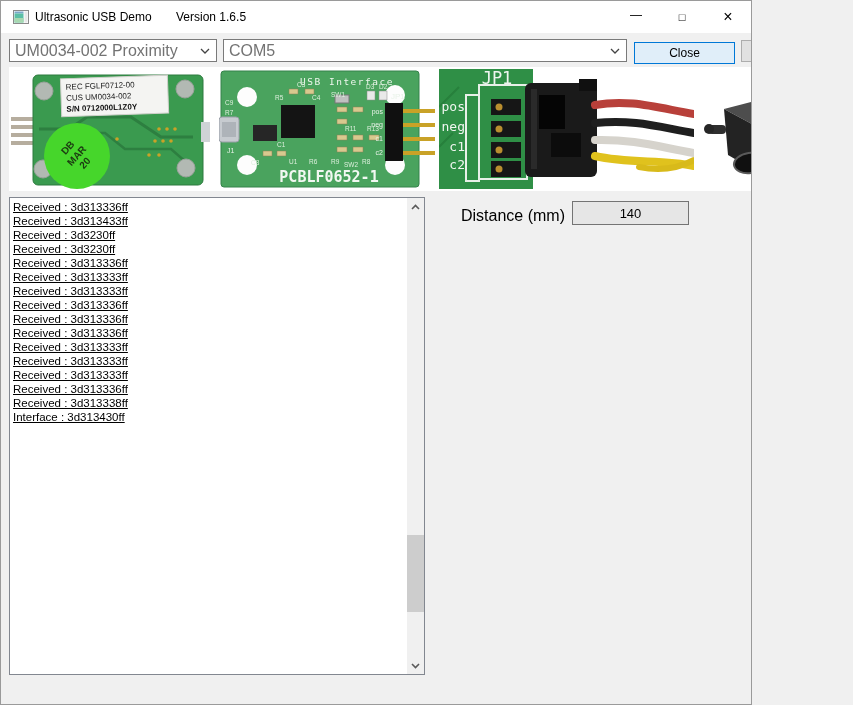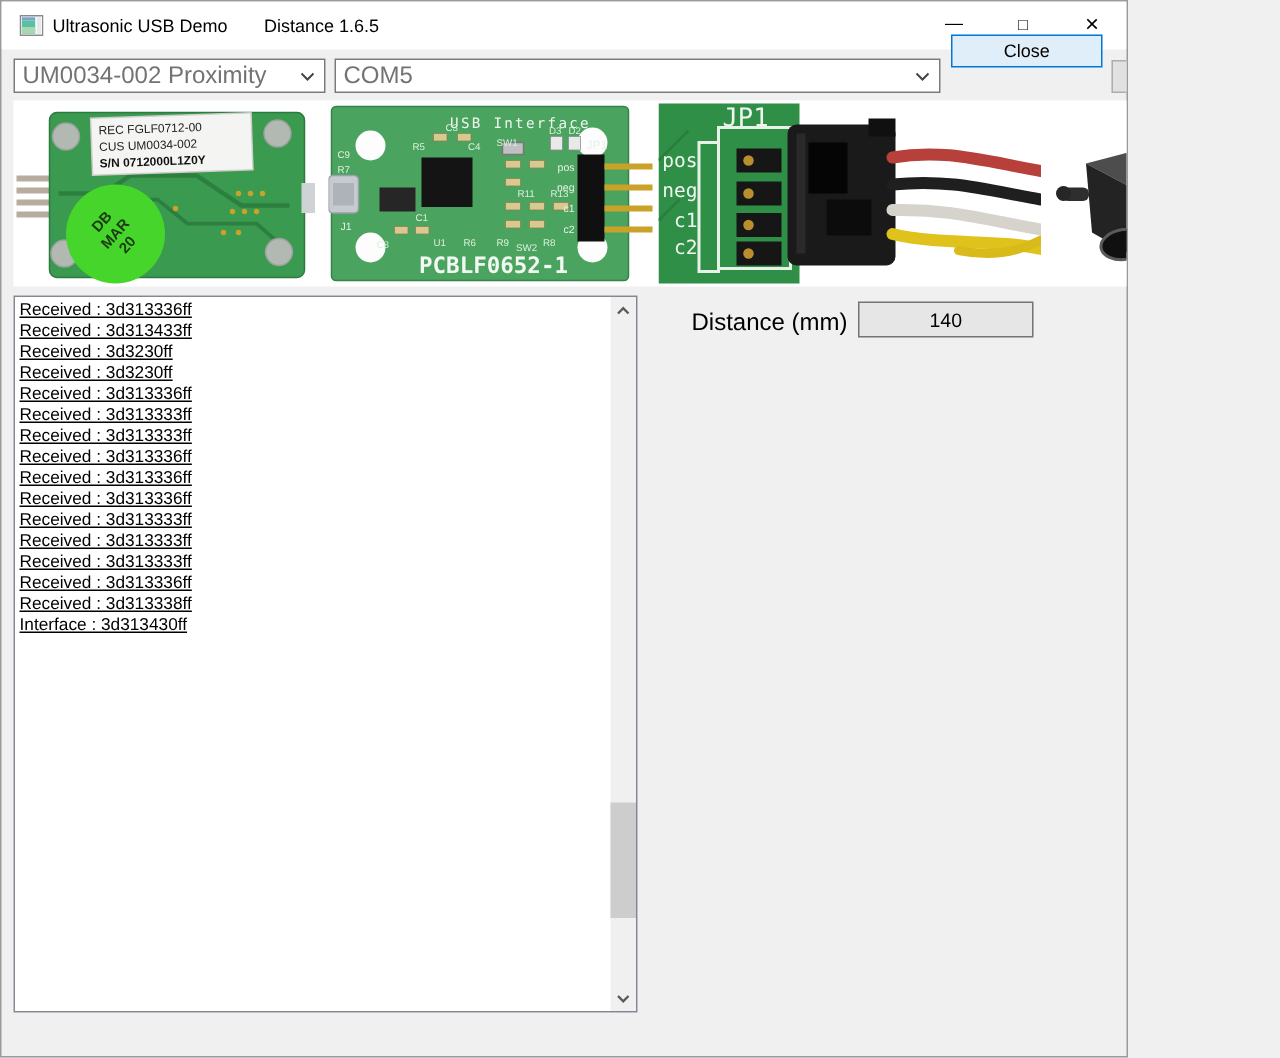--- a/index.html
+++ b/index.html
@@ -18,21 +18,21 @@
   .winbtn.max span { font-size:11px; }
   .winbtn.cls span { font-size:16px; font-weight:300; }
 
   
   .combo { position:absolute; height:23px; background:#fff; border:1px solid #7a7a7a; display:flex; align-items:center; font-size:16px; color:#737373; }
   .combo-text { flex:1; padding-left:5px; white-space:nowrap; overflow:hidden; }
   .combo-arrow { width:22px; display:flex; align-items:center; justify-content:center; }
   #combo-device { left:8px; top:38px; width:208px; }
   #combo-port   { left:222px; top:38px; width:404px; }
   .btn { position:absolute; height:22px; font-size:12px; font-family:inherit; color:#000; display:flex; align-items:center; justify-content:center; cursor:default; }
-  #btn-close  { left:633px; top:22px; width:101px; background:#e0eef9; border:1px solid #0078d7; }
+  #btn-close  { left:633px; top:41px; width:101px; background:#e0eef9; border:1px solid #0078d7; }
   #btn-rescan { left:740px; top:39px; width:104px; background:#e1e1e1; border:1px solid #adadad; }
 
   
   .photo-strip { position:absolute; left:8px; top:66px; width:825px; height:124px; background:#ffffff; display:flex; }
   .photo-strip svg { display:block; height:124px; }
 
   
   .listbox { position:absolute; left:8px; top:196px; width:416px; height:478px; background:#ffffff; border:1px solid #828790; }
   .log-lines { position:absolute; top:0; left:0; right:17px; bottom:0; overflow:hidden; padding:2px 0 0 3px; font-size:11.5px; line-height:14px; color:#000; }
   .log-line { white-space:nowrap;text-decoration:underline; }
@@ -55,21 +55,21 @@
     <span class="app-icon">
       <svg width="16" height="16" viewBox="0 0 16 16">
         <rect x="0.5" y="1.5" width="15" height="13" fill="#ffffff" stroke="#8a8a8a"></rect>
         <rect x="1.5" y="2.5" width="9" height="2" fill="#7aa7c9"></rect>
         <rect x="1.5" y="4.5" width="9" height="9" fill="#5bbfa6"></rect>
         <rect x="1.5" y="9" width="9" height="4.5" fill="#a8d8b0"></rect>
         <rect x="11.5" y="2.5" width="3" height="11" fill="#e8e8e8"></rect>
       </svg>
     </span>
     <span class="title">Ultrasonic USB Demo</span>
-    <span class="version">Distance 1.6.5</span>
+    <span class="version">Version 1.6.5</span>
     <div class="winbtns">
       <div class="winbtn min">
           <span>—</span>
         </div>
       <div class="winbtn max">
           <span>□</span>
         </div>
       <div class="winbtn cls">
           <span>×</span>
         </div>

